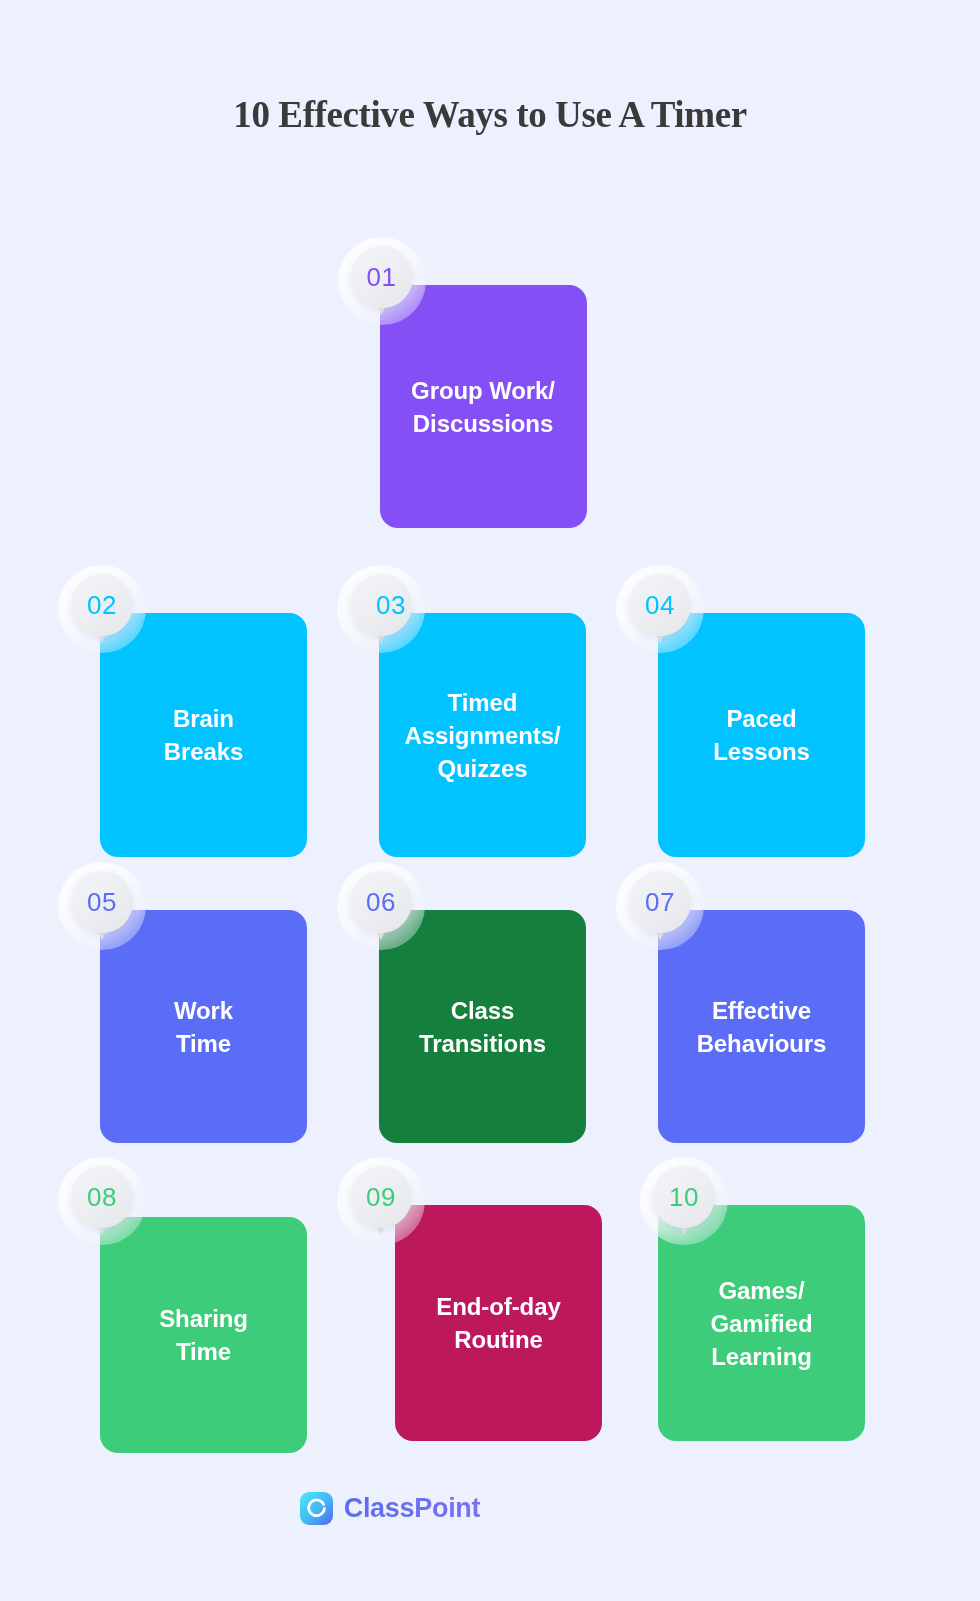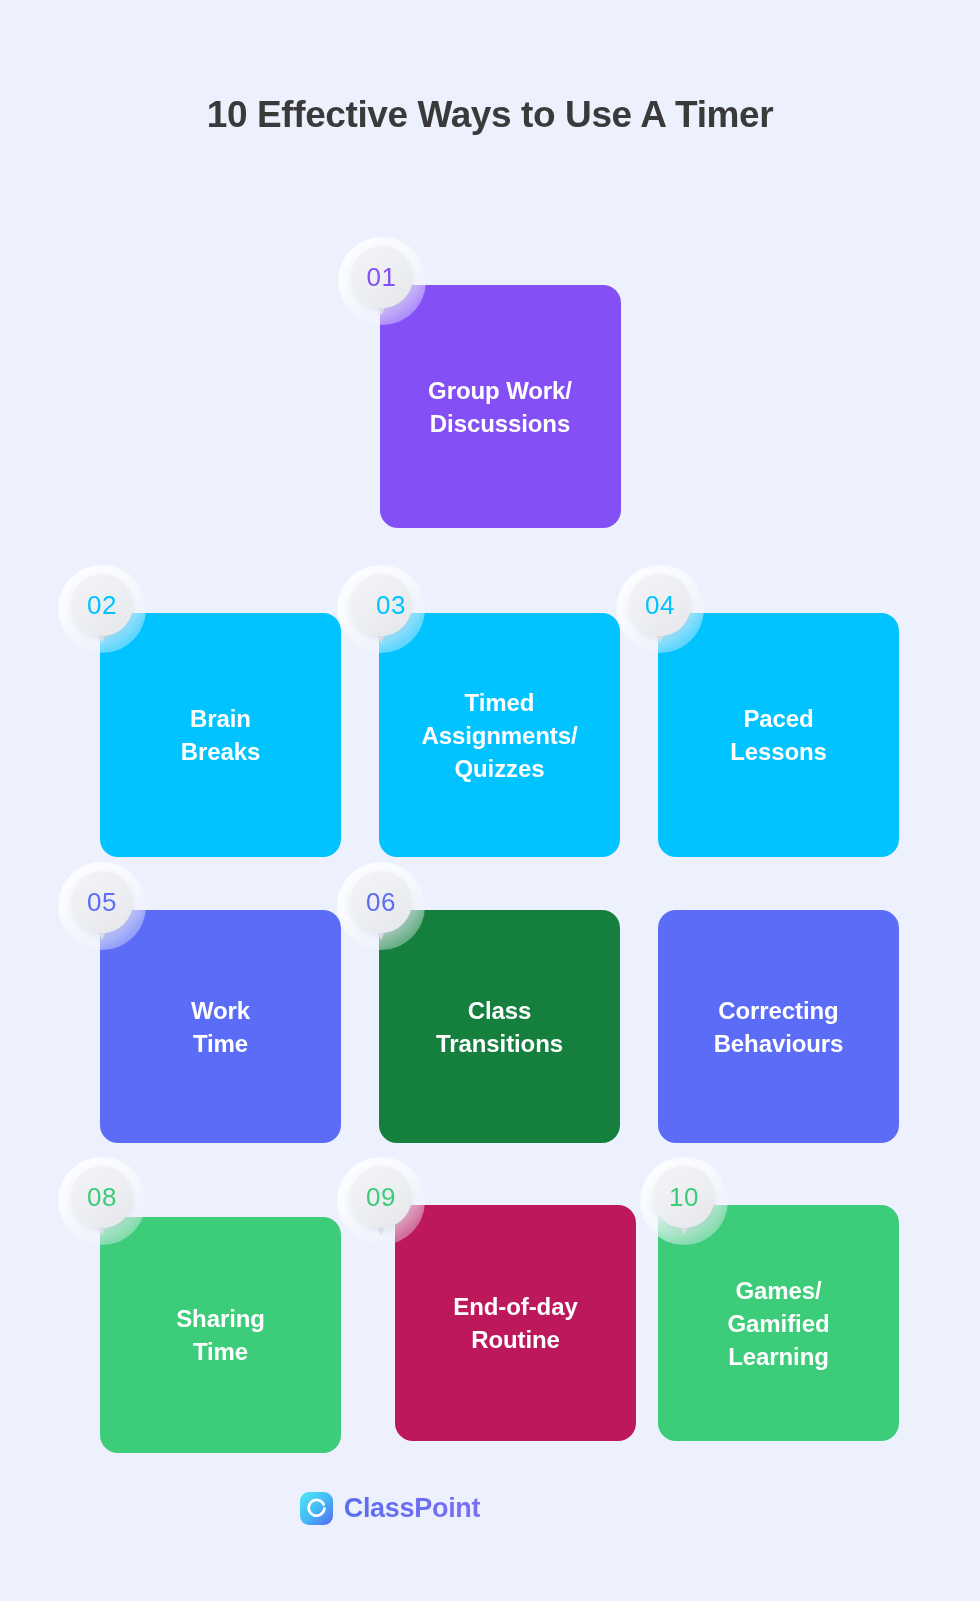--- a/index.html
+++ b/index.html
@@ -57,21 +57,21 @@
   .row-1 { justify-content: center; }
 
   
   .card-wrap {
     position: relative;
     width: 241px;
   }
 
   .card {
     position: relative;
-    width: 241px;
+    width: 207px;
     border-radius: 18px;
     display: flex;
     align-items: center;
     justify-content: center;
     text-align: center;
     padding: 0 14px;
     z-index: 2;
   }
   .card-h1 { height: 243px; }
   .card-h2 { height: 244px; }
@@ -173,21 +173,21 @@
     color: #6168ee;
     -webkit-text-fill-color: transparent;
   }
 </style>
 </head>
 <body style="background: rgb(237, 240, 253);">
 
 <div id="page" style="background: rgb(237, 240, 253);">
 
   <div class="title-block">
-    <div class="title-line" style="color: rgb(58, 58, 58);">10 Effective Ways to Use A Timer</div>
+    <div class="title-line" style="color: rgb(58, 58, 58); font-family: Liberation Serif, serif;">10 Effective Ways to Use A Timer</div>
   </div>
 
   <div class="grid">
 
     <div class="row row-1">
       <div class="card-wrap">
         <div class="badge">
           <div class="badge-outer"></div>
           <div class="badge-tail"></div>
           <div class="badge-inner">
@@ -269,22 +269,29 @@
             <span class="badge-num" style="color: rgb(91, 108, 246);">06</span>
           </div>
         </div>
         <div class="card card-h3" style="background: #15803d;">
           <span class="card-label">Class
 Transitions</span>
         </div>
       </div>
 
       <div class="card-wrap">
+        <div class="badge">
+          <div class="badge-outer"></div>
+          <div class="badge-tail"></div>
+          <div class="badge-inner">
+            <span class="badge-num" style="color: rgb(91, 108, 246);">07</span>
+          </div>
+        </div>
         <div class="card card-h3" style="background: rgb(91, 108, 246);">
-          <span class="card-label">Correcting
+          <span class="card-label">Effective
 Behaviours</span>
         </div>
       </div>
     </div>
 
     <div class="row row-4">
       <div class="card-wrap">
         <div class="badge">
           <div class="badge-outer"></div>
           <div class="badge-tail"></div>

